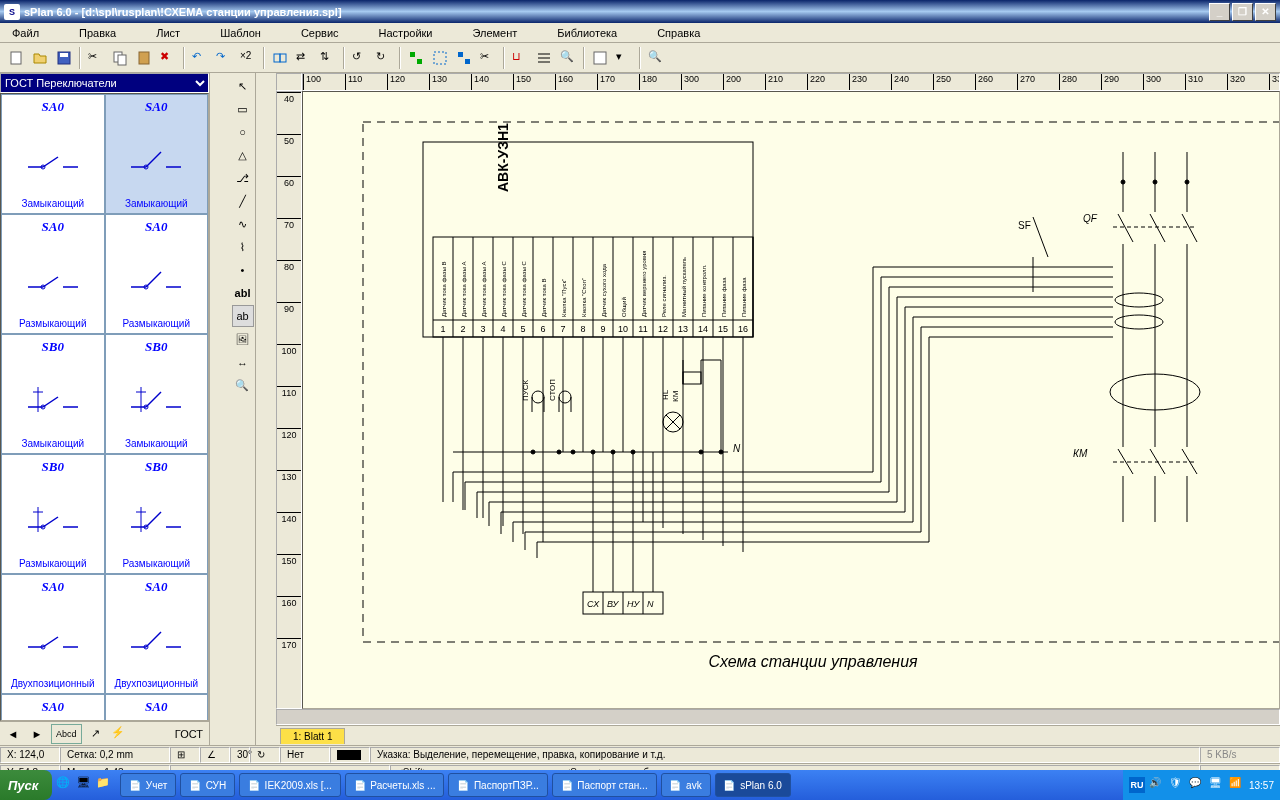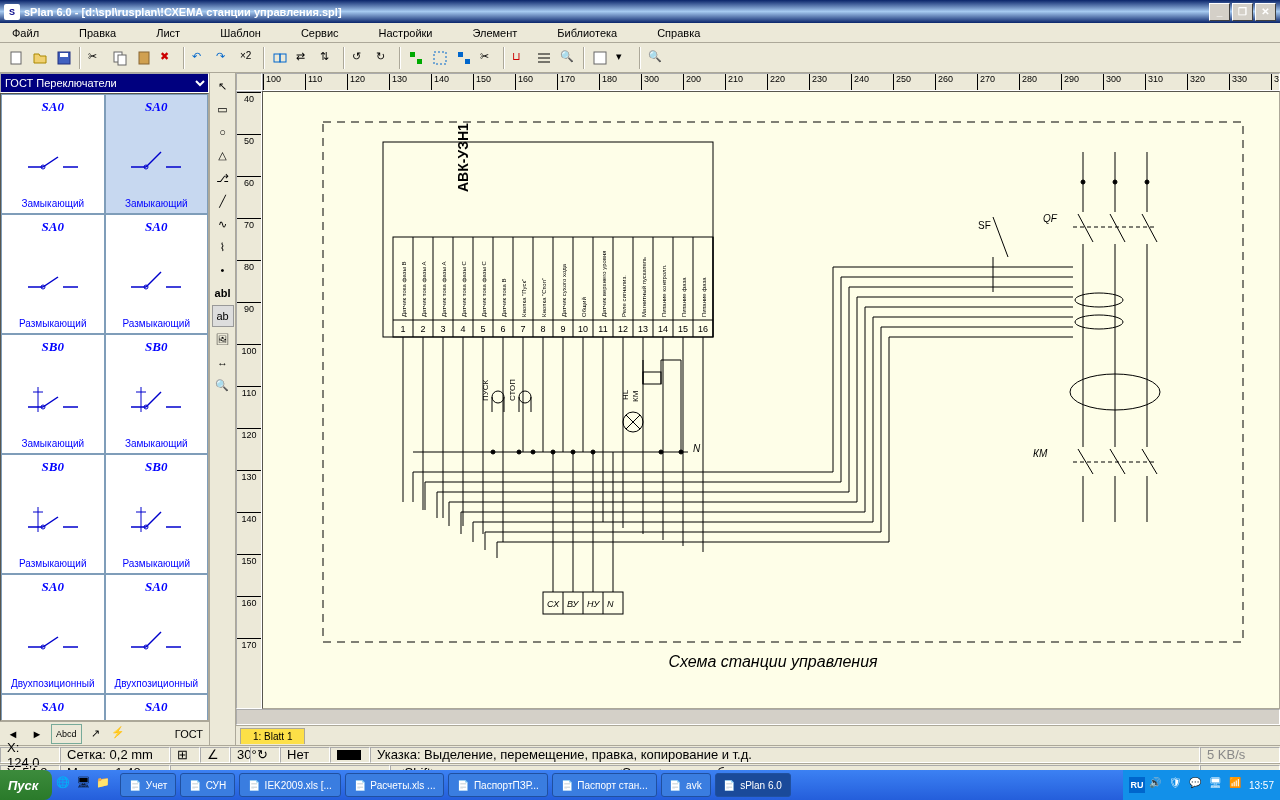--- a/index.html
+++ b/index.html
@@ -15,21 +15,21 @@
 .menubar { height: 20px; background: #ece9d8; display: flex; align-items: center; padding: 0 4px; border-bottom: 1px solid #aca899; gap: 24px; }
 .menubar .item { padding: 2px 8px; cursor: pointer; }
 
 
 .toolbar { height: 30px; background: #ece9d8; display: flex; align-items: center; padding: 2px 4px; border-bottom: 1px solid #aca899; }
 .tbtn { width: 22px; height: 22px; margin: 0 1px; display:flex; align-items:center; justify-content:center; cursor:pointer; border:1px solid transparent; }
 .tsep { width: 2px; height: 22px; border-left:1px solid #aca899; border-right:1px solid #fff; margin: 0 3px; }
 .tbtn svg, .tbtn span { width:16px; height:16px; }
 
 
-.main { display: flex; height: 672px; }
+.main { display: flex; height: 672px; gap: 20px; }
 
 
 .libpanel { width: 210px; background: #ece9d8; display:flex; flex-direction:column; border-right:1px solid #aca899; }
 .libselect { height: 20px; }
 .libselect select { width: 100%; height: 20px; font-size:11px; background:#00007f; color:#fff; border:1px inset #fff; }
 .libgrid { flex:1; overflow:hidden; display:grid; grid-template-columns: 1fr 1fr; grid-auto-rows: 120px; background:#fff; border:1px inset #aca899; }
 .libcell { border:1px solid #7f9db9; display:flex; flex-direction:column; padding:4px; }
 .libcell.sel { background:#c7d8f0; }
 .libcell .compname { color:#0000ff; font-style:italic; font-weight:bold; text-align:center; font-size:13px; font-family:'Times New Roman',serif; }
 .libcell .compimg { flex:1; display:flex; align-items:center; justify-content:center; }
@@ -53,21 +53,21 @@
 .vruler .tk { position:absolute; left:0; width:100%; border-top:1px solid #000; font-size:9px; padding-top:1px; text-align:center; }
 .canvas { flex:1; background:#fefee8; position:relative; overflow:auto; border:1px inset #aca899; }
 .canvas .page { position:absolute; left:10px; top:10px; width:1000px; height:600px; }
 .page svg { width:100%; height:100%; }
 .canvas-scroll-h { height:16px; background:#ece9d8; display:flex; }
 .canvas-scroll-h .track { flex:1; background:#d4d0c8; border:1px inset #fff; }
 .tabbar { height:20px; background:#ece9d8; border-top:1px solid #aca899; display:flex; align-items:center; padding:0 4px; }
 .tab { padding:2px 12px; background:#fde047; border:1px solid #aca899; border-bottom:none; font-size:10px; }
 
 
-.statusrow { height:18px; background:#ece9d8; border-top:1px solid #aca899; display:flex; align-items:center; font-size:13px; }
+.statusrow { height:18px; background:#ece9d8; border-top:1px solid #aca899; display:flex; align-items:center; font-size:10px; }
 .statcell { border:1px inset #fff; padding:1px 6px; height:16px; display:flex; align-items:center; }
 
 
 .taskbar { position:absolute; bottom:0; left:0; right:0; height:30px; background: linear-gradient(to bottom,#3c81f3,#245edb); display:flex; align-items:center; }
 .start { height:30px; padding:0 14px 0 8px; background: linear-gradient(to bottom,#3c8b3c,#2a7a2a); color:#fff; font-weight:bold; font-style:italic; display:flex; align-items:center; border-radius:0 8px 8px 0; font-size:13px; }
 .taskbtn { height:24px; margin:0 2px; padding:0 8px; background:#3a7de0; border:1px solid #2050a0; border-radius:3px; color:#fff; display:flex; align-items:center; font-size:10px; max-width:150px; overflow:hidden; white-space:nowrap; }
 .taskbtn.active { background:#1a4a9a; }
 .tray { margin-left:auto; height:30px; background:#1290e9; display:flex; align-items:center; padding:0 6px; gap:4px; color:#fff; font-size:10px; }
 .tray .ico { width:16px; height:16px; }
 .qlaunch { display:flex; gap:2px; padding:0 4px; }

